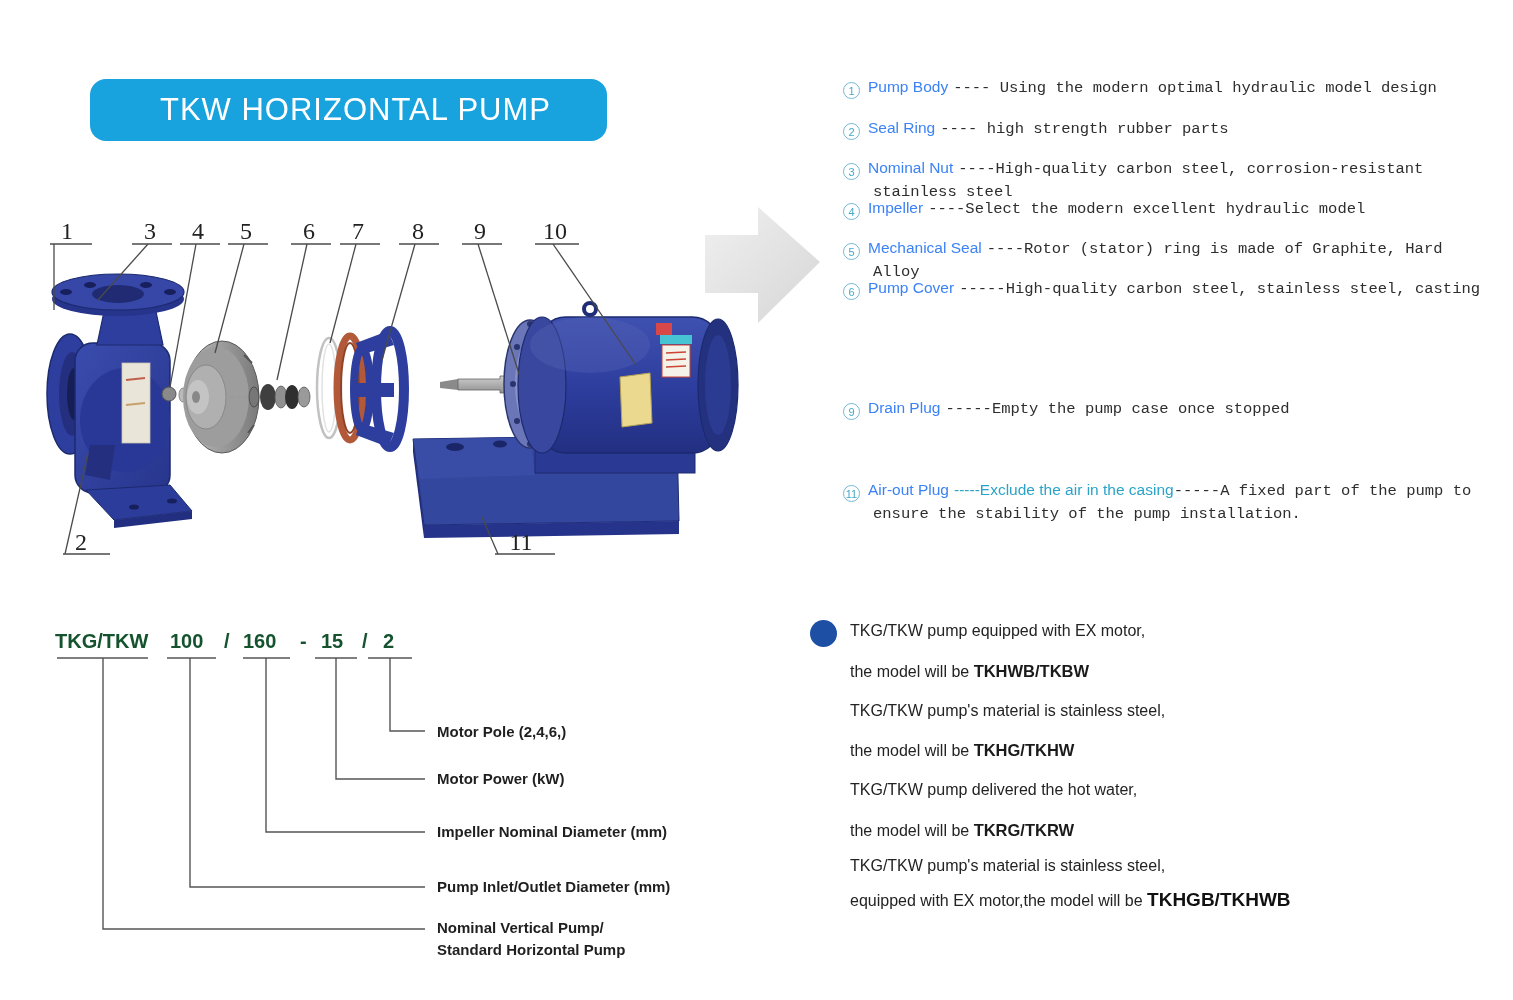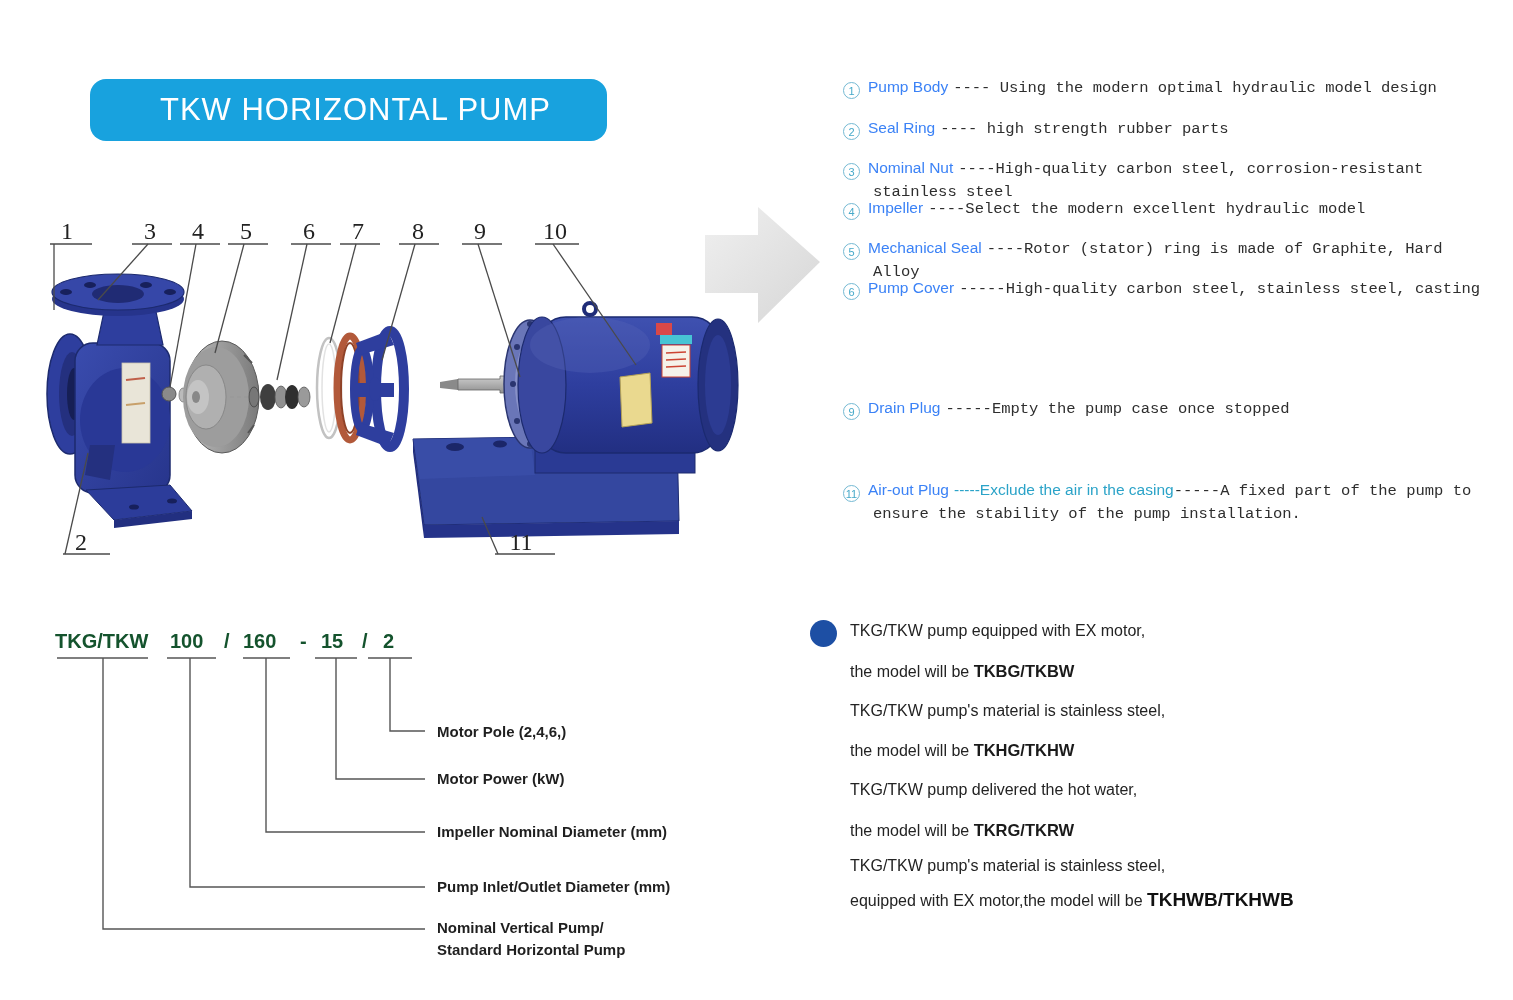--- a/index.html
+++ b/index.html
@@ -273,20 +273,20 @@
 <div class="code-label" style="top:723px">Motor Pole (2,4,6,)</div>
 <div class="code-label" style="top:770px">Motor Power  (kW)</div>
 <div class="code-label" style="top:823px">Impeller Nominal Diameter (mm)</div>
 <div class="code-label" style="top:878px">Pump Inlet/Outlet Diameter (mm)</div>
 <div class="code-label" style="top:919px">Nominal Vertical Pump/</div>
 <div class="code-label" style="top:941px">Standard Horizontal Pump</div>
 
 <div class="variants">
   <div class="bullet"></div>
   <div class="v-line" style="top:10px">TKG/TKW pump equipped with EX motor,</div>
-  <div class="v-line" style="top:50px"><span>the model will be </span><span class="v-model">TKBG/TKBW</span></div>
+  <div class="v-line" style="top:50px"><span>the model will be </span><span class="v-model">TKHWB/TKBW</span></div>
   <div class="v-line" style="top:90px">TKG/TKW pump's material is stainless steel,</div>
   <div class="v-line" style="top:129px"><span>the model will be </span><span class="v-model">TKHG/TKHW</span></div>
   <div class="v-line" style="top:169px">TKG/TKW pump delivered the hot water,</div>
   <div class="v-line" style="top:209px"><span>the model will be </span><span class="v-model">TKRG/TKRW</span></div>
   <div class="v-line" style="top:245px">TKG/TKW pump's material is stainless steel,</div>
-  <div class="v-line" style="top:277px"><span>equipped with EX motor,the model will be </span><span class="v-model-big">TKHWB/TKHWB</span></div>
+  <div class="v-line" style="top:277px"><span>equipped with EX motor,the model will be </span><span class="v-model-big">TKHGB/TKHWB</span></div>
 </div>
 
 </body></html>

